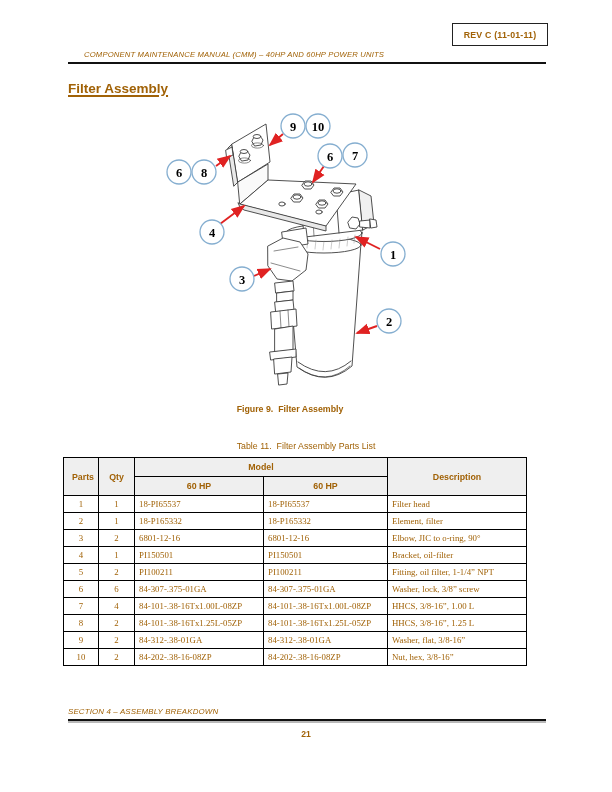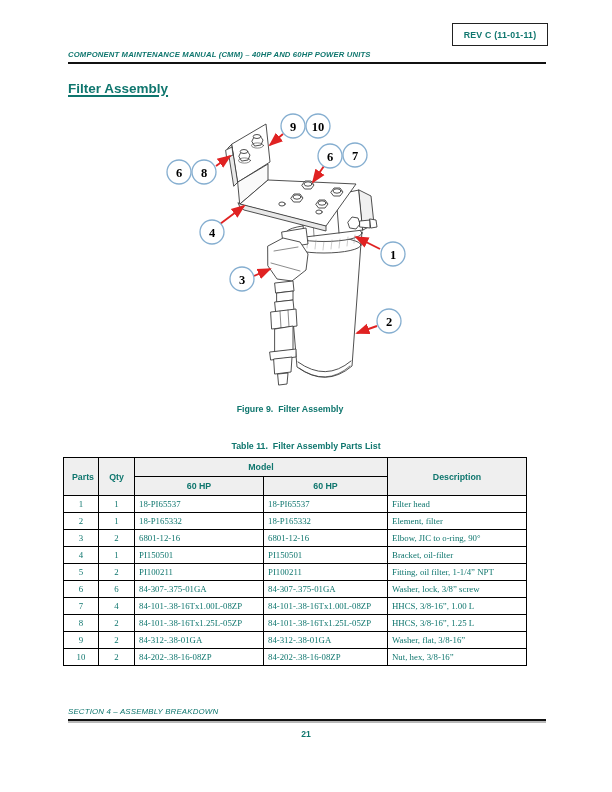--- a/index.html
+++ b/index.html
@@ -1,44 +1,44 @@
 <!DOCTYPE html>
 <html><head>
 <meta charset="utf-8">
 <style>
   html,body{margin:0;padding:0;background:#888;}
   .page{
     position:relative;width:612px;height:792px;margin:0 auto;background:#fff;
-    font-family:"Liberation Sans",sans-serif;color:#0f766e;overflow:hidden;
+    font-family:"Liberation Sans",sans-serif;color:#a16207;overflow:hidden;
   }
   
   .rev-box{
     position:absolute;left:452px;top:23px;width:94px;height:21px;
     border:1.5px solid #222;display:flex;align-items:center;justify-content:center;
     font-size:8.8px;font-weight:bold;letter-spacing:.2px;
   }
   .doc-header{
-    position:absolute;left:68px;top:50px;width:480px;
-    font-size:7.7px;font-weight:bold;font-style:italic;letter-spacing:.15px;
+    position:absolute;left:84px;top:50px;width:480px;
+    font-size:7.7px;font-weight:normal;font-style:italic;letter-spacing:.15px;
   }
   .header-rule{position:absolute;left:68px;top:62px;width:478px;height:2px;background:#111;}
   .page-title{
     position:absolute;left:68px;top:81px;font-size:13.5px;font-weight:bold;
     text-decoration:underline;text-decoration-thickness:1.5px;text-underline-offset:2px;
   }
   
   .figure-wrap{position:absolute;left:140px;top:100px;width:320px;height:310px;}
   .figure-caption{
     position:absolute;left:0;top:404px;width:580px;text-align:center;
     font-size:8.8px;font-weight:bold;white-space:pre;
   }
   
   .table-caption{
     position:absolute;left:0;top:441px;width:612px;text-align:center;
-    font-size:8.8px;font-weight:bold;white-space:pre;
+    font-size:8.8px;font-weight:normal;white-space:pre;
   }
   table.parts{
     position:absolute;left:63px;top:457px;border-collapse:collapse;
     width:463px;table-layout:fixed;
   }
   table.parts th,table.parts td{border:1px solid #000;padding:0 4px;height:16px;overflow:hidden;}
   table.parts th{
     background:#efefef;font-family:"Liberation Sans",sans-serif;
     font-size:8.8px;font-weight:bold;text-align:center;padding:1px 8px;
   }

